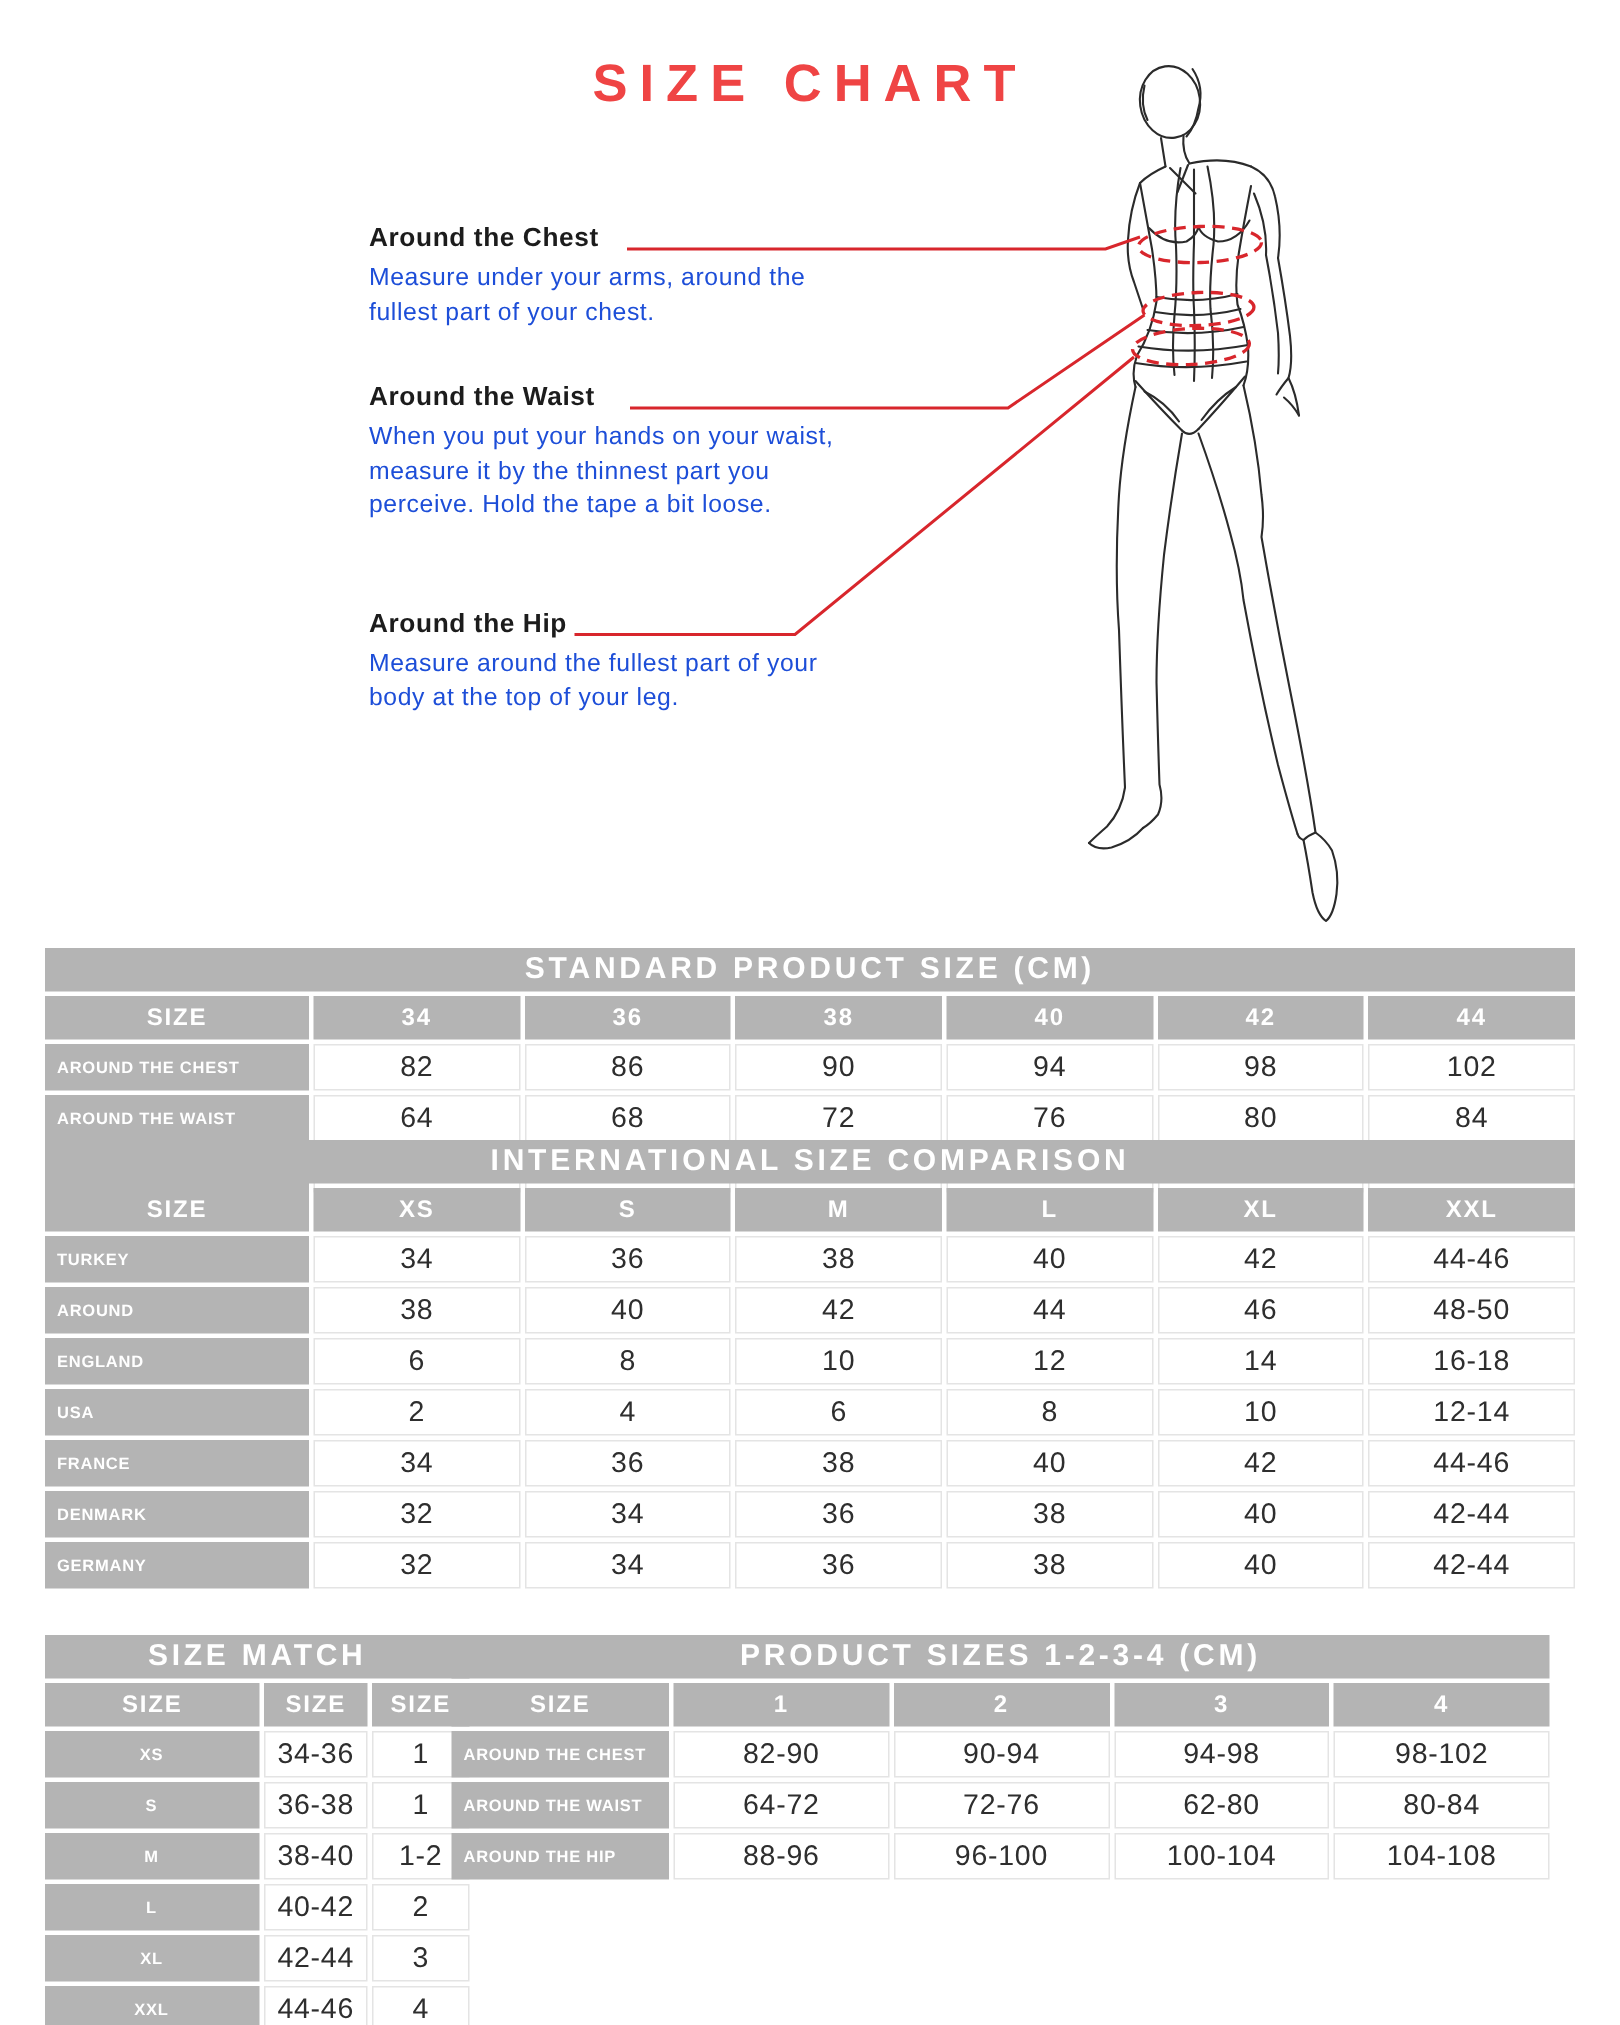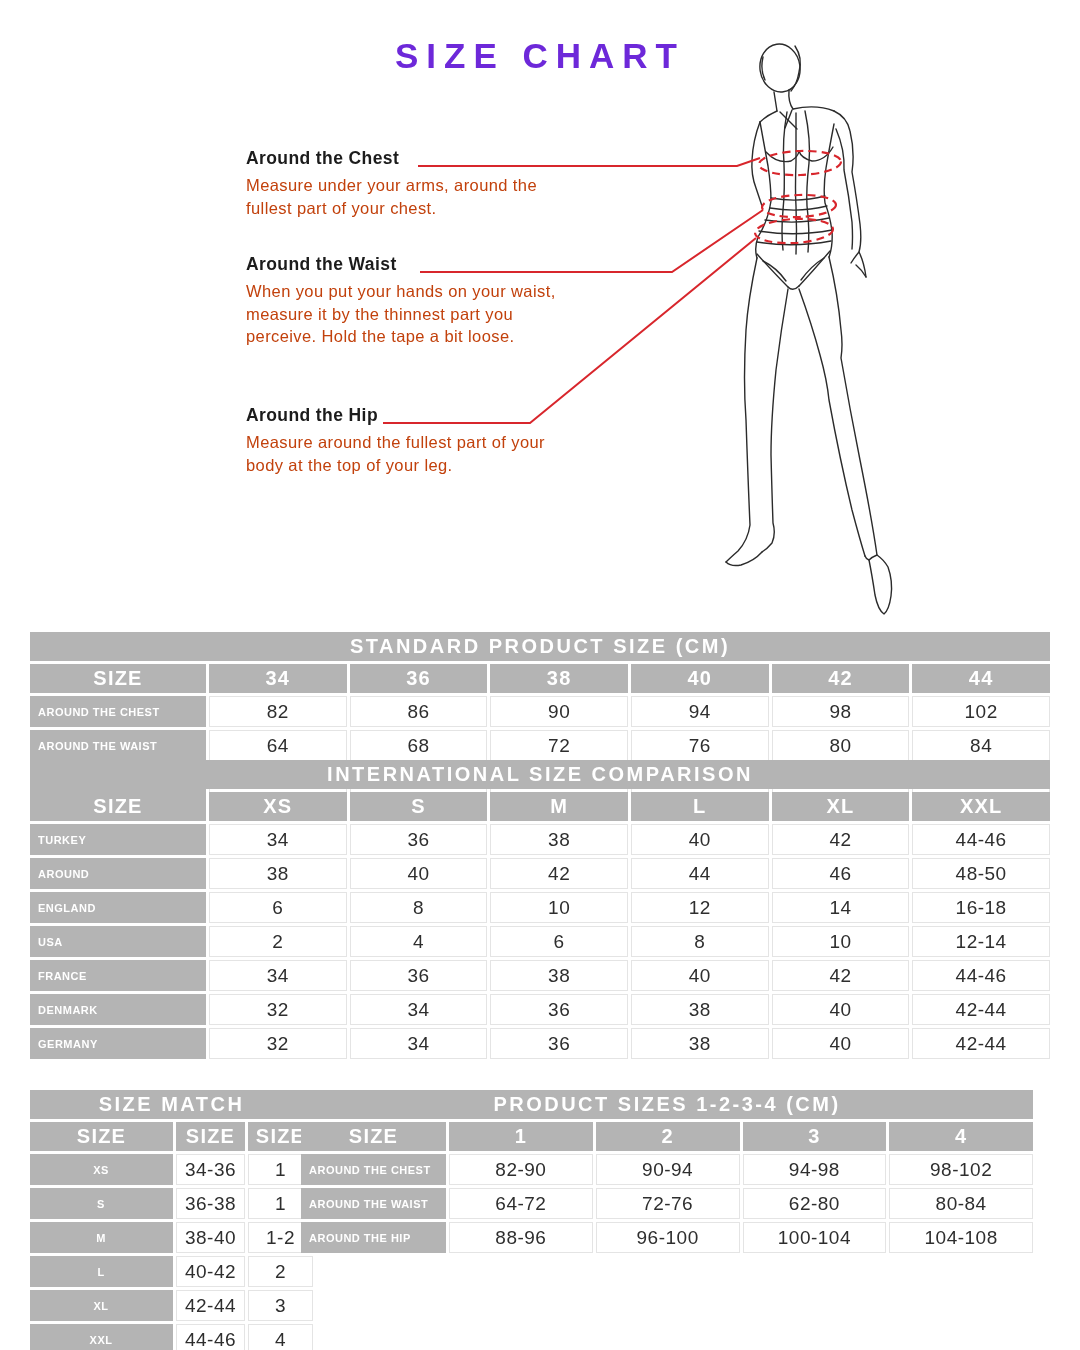--- a/index.html
+++ b/index.html
@@ -8,38 +8,38 @@
     font-family:"Liberation Sans", sans-serif; overflow:hidden;
     --accent:#d8262c; --gray:#b4b4b4;
   }
   
   #figure-layer{position:absolute; left:0; top:0; pointer-events:none;}
   .sketch{fill:none; stroke:#2b2b2b; stroke-width:1.4; stroke-linecap:round; stroke-linejoin:round;}
   .red-line{fill:none; stroke:var(--accent); stroke-width:2;}
   .red-ellipse{fill:none; stroke:var(--accent); stroke-width:2.2; stroke-dasharray:8 5;}
   .page-title{
     position:absolute; left:0; top:36px; width:1080px; text-align:center;
-    font-size:35px; font-weight:600; letter-spacing:8px; color:#6d28d9; margin:0;
+    font-size:35px; font-weight:600; letter-spacing:8px; color:#ef4444; margin:0;
   }
   .ann{position:absolute; left:246px; width:430px;}
   .ann-h{font-size:17.5px; font-weight:700; letter-spacing:.4px; color:#1c1c1c;}
   .ann-d{margin-top:5px; font-size:16.5px; line-height:22.5px; letter-spacing:.4px;
-         color:#c2410c; white-space:pre-line;}
+         color:#1d4ed8; white-space:pre-line;}
   #ann-chest{top:148px;} #ann-waist{top:254px;} #ann-hip{top:405px;}
   
   .tblwrap{position:absolute;}
   #t-standard{left:27px; top:629px; width:1026px;}
   #t-intl    {left:27px; top:757px; width:1026px;}
   #t-match   {left:27px; top:1087px; width:289px;}
   #t-product {left:298px; top:1087px; width:738px;}
   table.sz{border-collapse:separate; border-spacing:3px; table-layout:fixed; width:100%;}
   table.sz td{height:27px; vertical-align:middle; overflow:hidden;}
   .band{background:var(--gray); color:#fff; font-weight:700; font-size:20px;
         letter-spacing:2.5px; text-align:center;}
-  .hcell{background:var(--gray); color:#fff; font-weight:700; font-size:20px;
+  .hcell{background:var(--gray); color:#fff; font-weight:700; font-size:16px;
         letter-spacing:1.2px; text-align:center;}
   .lcell{background:var(--gray); color:#fff; font-weight:700; font-size:11px;
         letter-spacing:.5px; text-align:left; padding-left:8px;}
   .lcell.c{text-align:center; padding-left:0;}
   .vcell{background:#fff; border:1px solid #e4e4e4; color:#2e2e2e; font-size:19px;
         letter-spacing:.5px; text-align:center;}
 </style>
 </head>
 <body>
 

